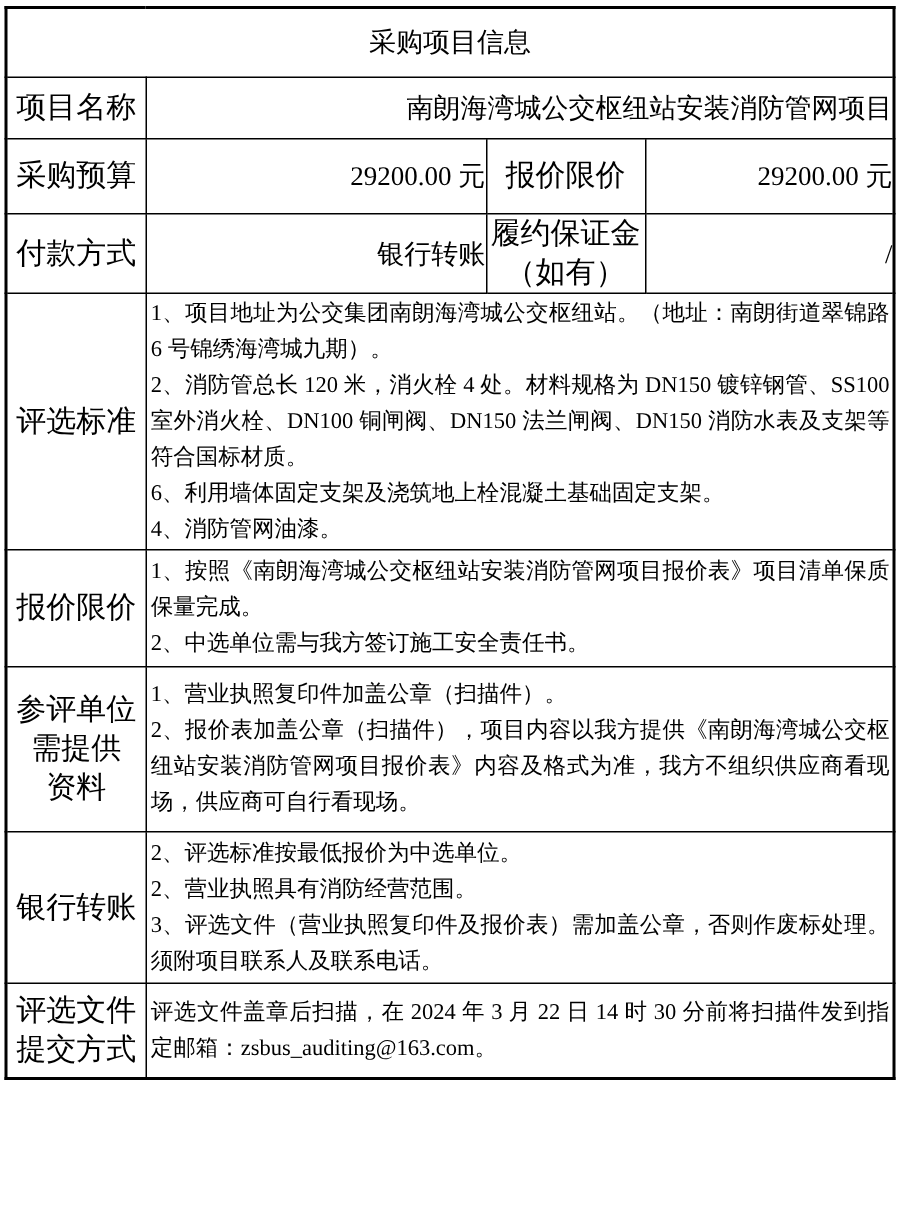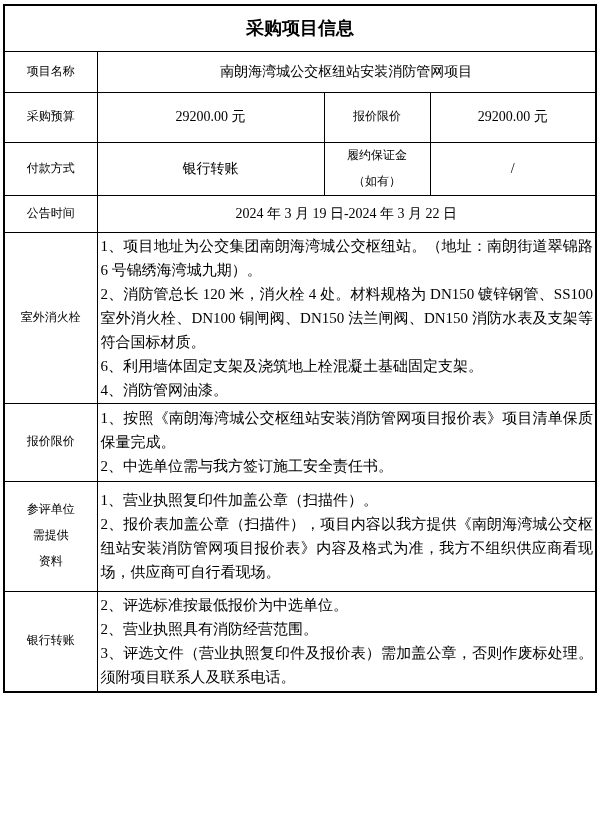--- a/index.html
+++ b/index.html
@@ -18,37 +18,36 @@
     width: 592px;
     margin: 4px 0 0 3px;
     border: 2px solid #000;
   }
   td {
     border: 1px solid #000;
     padding: 0;
     overflow: hidden;
   }
   .title-cell {
-    font-weight: bold;
+    font-weight: normal;
     font-size: 18px;
     text-align: center;
     vertical-align: middle;
   }
   .lbl {
     text-align: center;
     vertical-align: middle;
-    font-size: 12px;
+    font-size: 20px;
     white-space: pre-line;
     line-height: 26px;
-    font-family: Liberation Mono, monospace;
   }
   .val {
-    text-align: center;
+    text-align: right;
     vertical-align: middle;
-    font-size: 14px;
+    font-size: 18px;
     line-height: 22px;
   }
   .txt {
     vertical-align: middle;
     font-size: 15px;
     padding: 1px 2px 1px 3px;
   }
   .txt .para {
     line-height: 24px;
     text-align: justify;
@@ -78,26 +77,22 @@
       <td class="lbl">报价限价</td>
       <td class="val">29200.00 元</td>
     </tr>
     <tr style="height:53px">
       <td class="lbl">付款方式</td>
       <td class="val">银行转账</td>
       <td class="lbl">履约保证金
 （如有）</td>
       <td class="val">/</td>
     </tr>
-    <tr style="height:37px">
-      <td class="lbl">公告时间</td>
-      <td colspan="3" class="val">2024 年 3 月 19 日-2024 年 3 月 22 日</td>
-    </tr>
     <tr style="height:170px">
-      <td class="lbl">室外消火栓</td>
+      <td class="lbl">评选标准</td>
       <td colspan="3" class="txt">
         <div class="para">1、项目地址为公交集团南朗海湾城公交枢纽站。（地址：南朗街道翠锦路 6 号锦绣海湾城九期）。</div>
         <div class="para">2、消防管总长 120 米，消火栓 4 处。材料规格为 DN150 镀锌钢管、SS100 室外消火栓、DN100 铜闸阀、DN150 法兰闸阀、DN150 消防水表及支架等符合国标材质。</div>
         <div class="para">6、利用墙体固定支架及浇筑地上栓混凝土基础固定支架。</div>
         <div class="para">4、消防管网油漆。</div>
       </td>
     </tr>
     <tr style="height:78px">
       <td class="lbl">报价限价</td>
       <td colspan="3" class="txt">
@@ -115,14 +110,21 @@
       </td>
     </tr>
     <tr style="height:101px">
       <td class="lbl">银行转账</td>
       <td colspan="3" class="txt">
         <div class="para">2、评选标准按最低报价为中选单位。</div>
         <div class="para">2、营业执照具有消防经营范围。</div>
         <div class="para">3、评选文件（营业执照复印件及报价表）需加盖公章，否则作废标处理。须附项目联系人及联系电话。</div>
       </td>
     </tr>
+    <tr style="height:64px">
+      <td class="lbl">评选文件
+提交方式</td>
+      <td colspan="3" class="txt">
+        <div class="para">评选文件盖章后扫描，在 2024 年 3 月 22 日 14 时 30 分前将扫描件发到指定邮箱：zsbus_auditing@163.com。</div>
+      </td>
+    </tr>
   </tbody>
 </table>
 
 </body></html>

